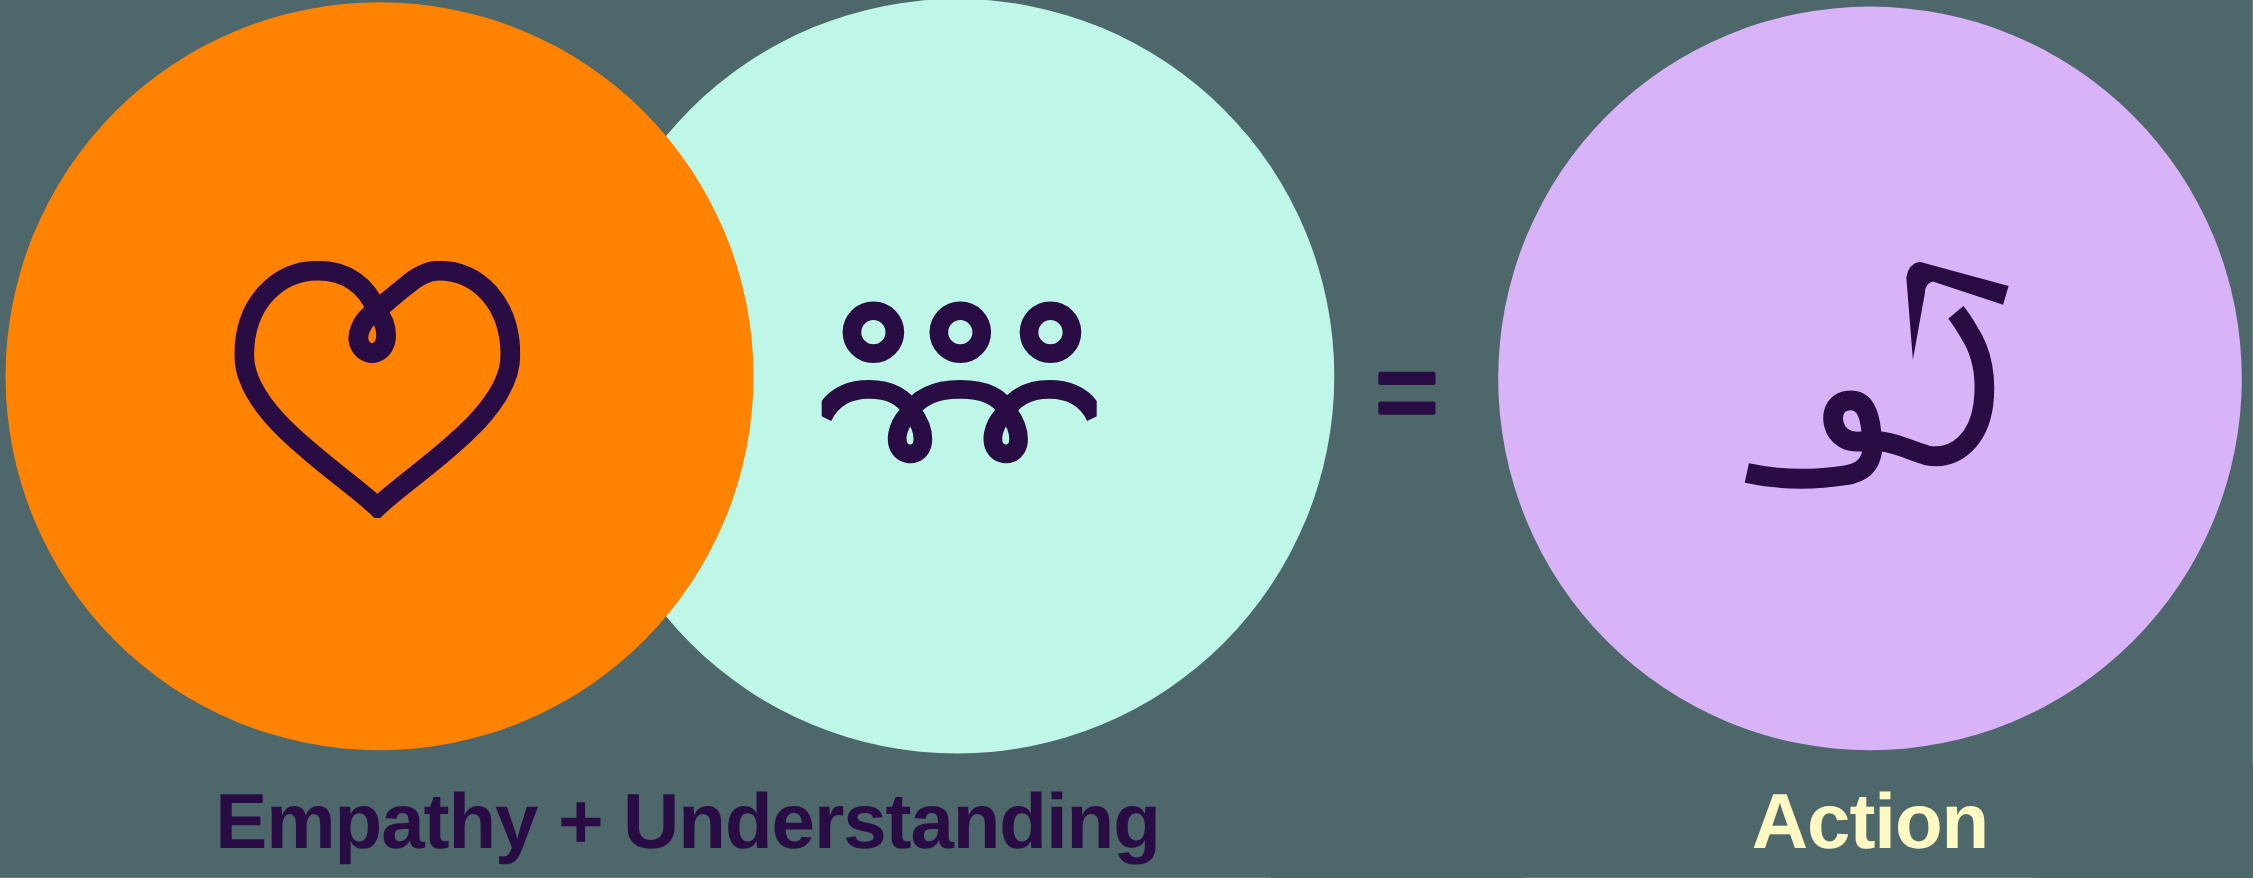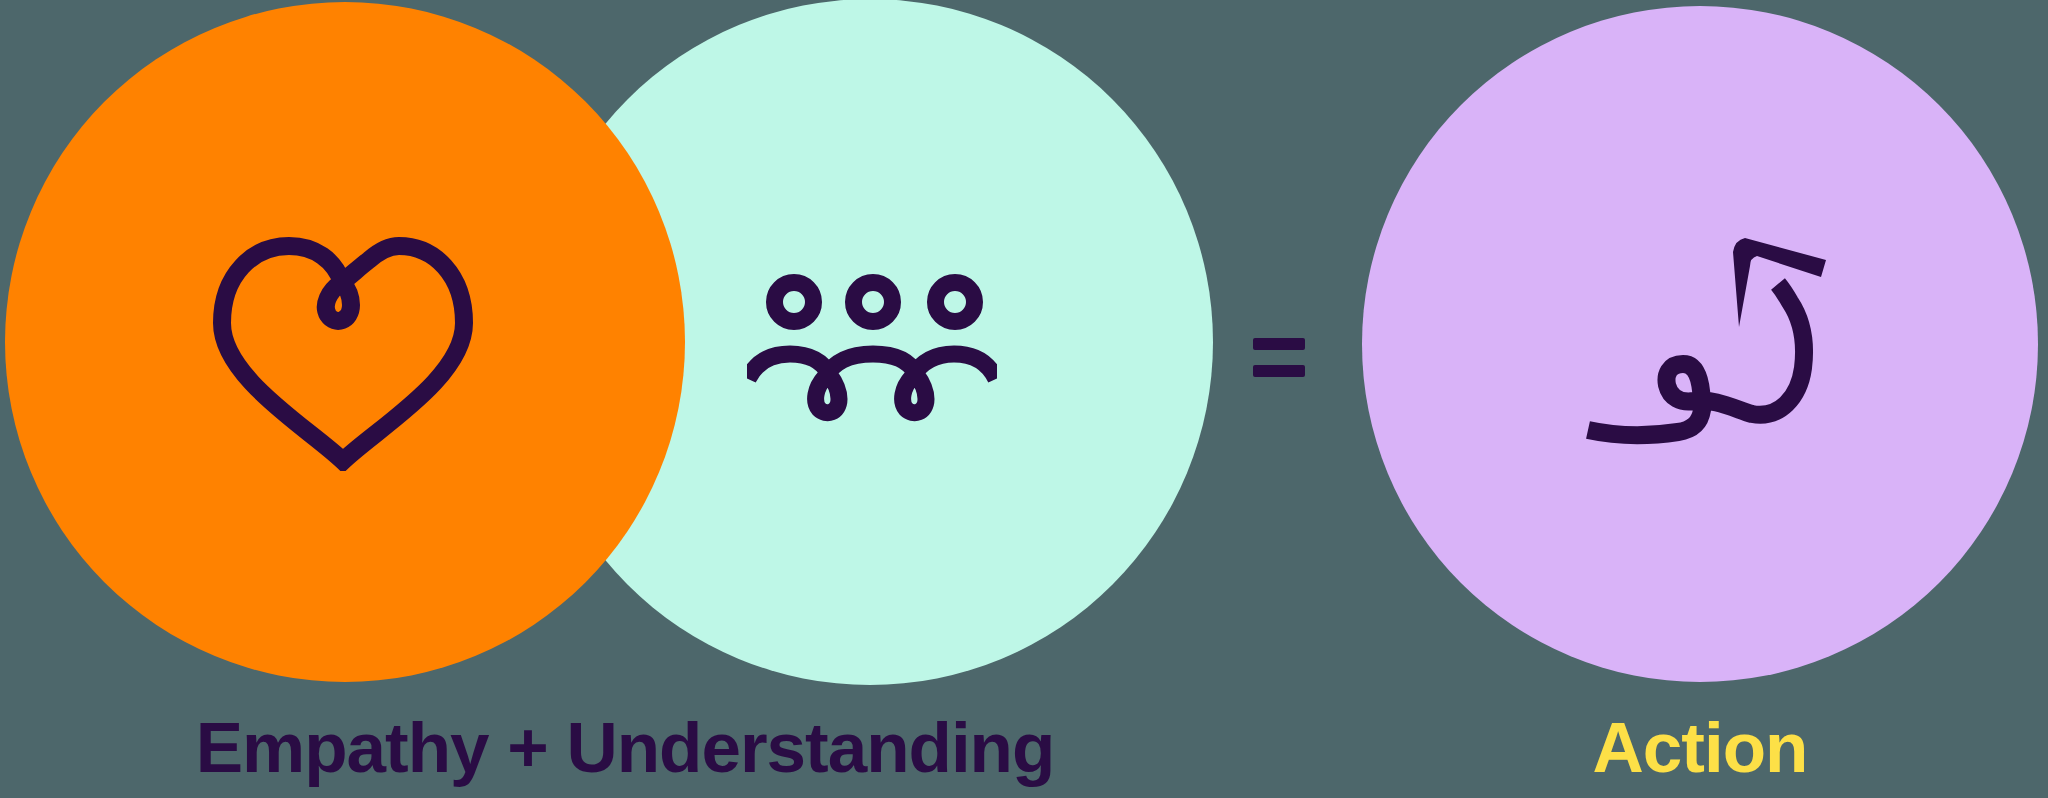--- a/index.html
+++ b/index.html
@@ -104,15 +104,15 @@
              C 89 134, 85 145, 87 155
              C 90 168, 101 173, 114 171
              C 134 168, 155 179, 172 184
              C 200 189, 219 167, 223 138
              C 226 114, 222 90, 210 72
              C 206 65, 203 60, 198 54" fill="none" stroke-width="18" stroke-linecap="butt" stroke="#2A0C44"></path>
     <path d="M 159 97 L 153 22 Q 155 10 165 8 L 246 30 L 241 47 L 177 26 Q 170 28 170 36 Z" fill="#2A0C44"></path>
   </svg>
 
   <div class="label left" style="color: rgb(42, 12, 68);">Empathy + Understanding</div>
-  <div class="label right" style="color: #fde047;">Action</div>
+  <div class="label right" style="color: #fef9c3;">Action</div>
 
 </div>
 
 </body></html>

